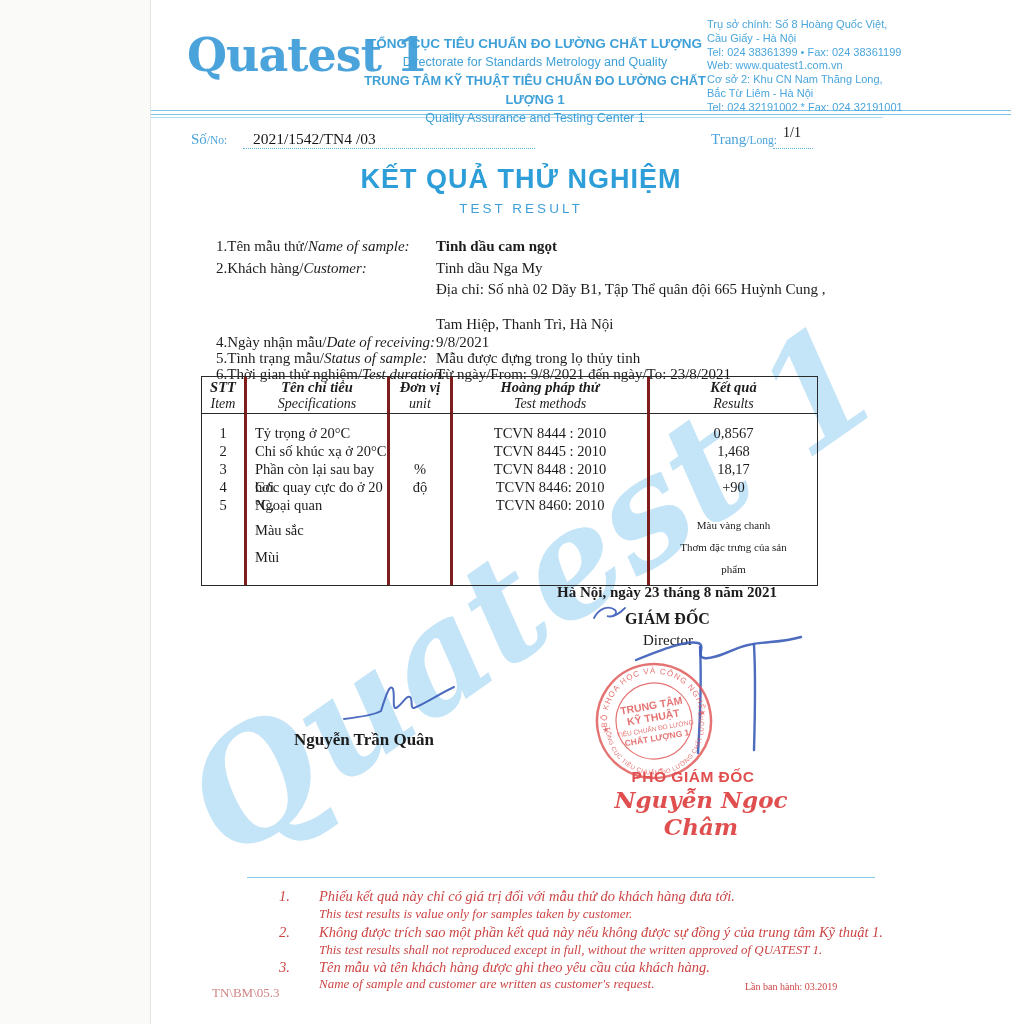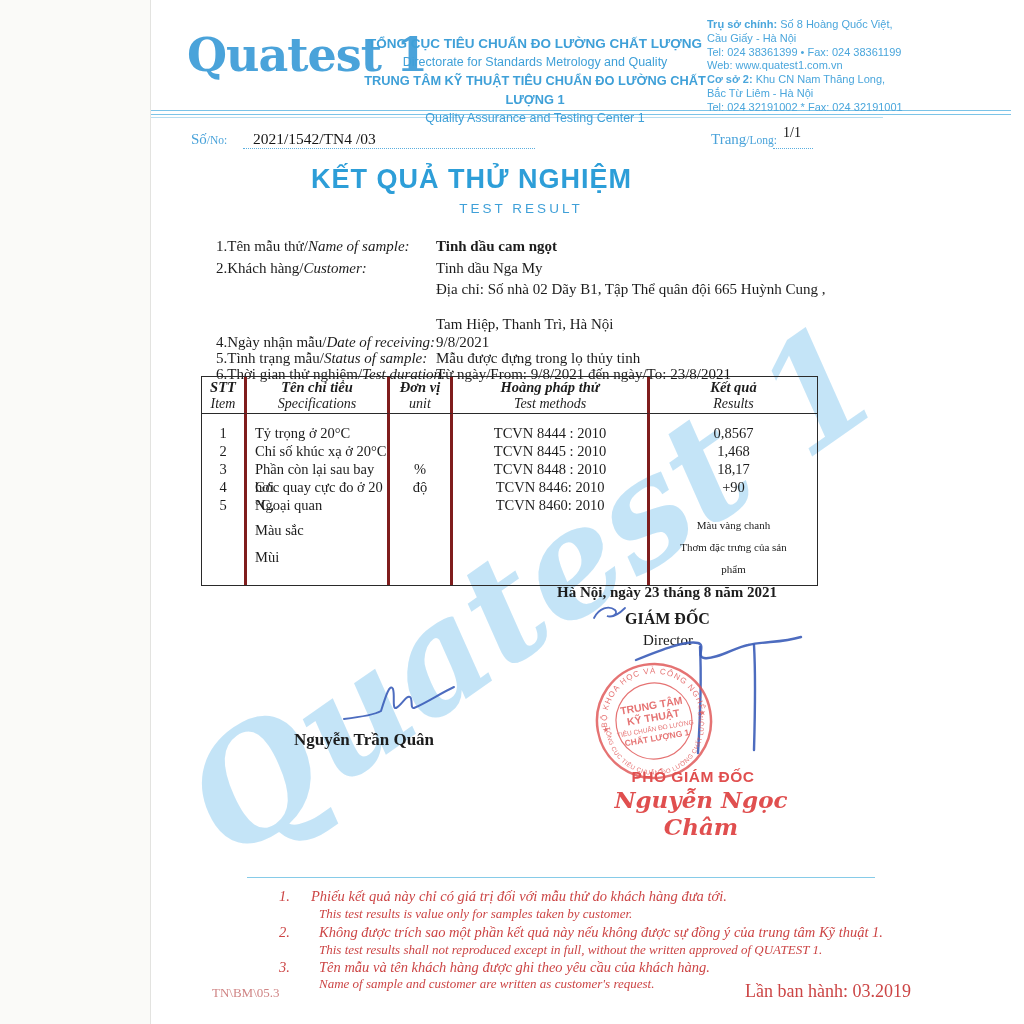--- a/index.html
+++ b/index.html
@@ -7,34 +7,34 @@
   .abs{position:absolute;}
   .page{position:absolute;left:150px;top:0;width:874px;height:1024px;background:#ffffff;border-left:1px solid #e3e3e0;}
   
   .logo{left:36px;top:28px;font-family:"DejaVu Serif",serif;font-weight:bold;font-size:46px;color:#4aa3da;letter-spacing:-1px;}
   .hdr-center{left:198px;top:34px;width:372px;text-align:center;font-family:"Liberation Sans",sans-serif;color:#3fa0d8;}
   .hdr-center .l1{font-weight:bold;font-size:13.5px;line-height:19px;}
   .hdr-center .l2{font-size:12.5px;line-height:18px;}
   .hdr-center .l3{font-weight:bold;font-size:12.8px;line-height:19px;}
   .hdr-center .l4{font-size:12.5px;line-height:18px;}
   .hdr-right{left:556px;top:18px;width:310px;font-family:"Liberation Sans",sans-serif;font-size:11px;line-height:13.8px;color:#4aa6dc;}
-  .hdr-right b{font-weight:bold;}
+  .hdr-right b{font-weight:normal;}
   .dblline{left:0px;top:110px;width:860px;height:3px;border-top:1.5px solid #7cc4e8;border-bottom:1px solid #7cc4e8;}
   .dblline2{left:0px;top:117px;width:732px;height:0;border-top:1px solid #b5ddf0;}
   
   .so-label{left:40px;top:131px;font-size:15px;color:#4aa3da;}
   .so-dots{left:92px;top:148px;width:292px;border-bottom:1.6px dotted #5aaede;height:0;}
   .so-value{left:102px;top:130px;font-size:15.5px;color:#151515;}
   .trang-label{left:560px;top:131px;font-size:15px;color:#4aa3da;}
   .trang-label .sm{font-size:11.5px;}
   .so-label .sm{font-size:11.5px;}
   .trang-dots{left:622px;top:148px;width:40px;border-bottom:1.6px dotted #5aaede;height:0;}
   .trang-value{left:632px;top:125px;font-size:14px;color:#151515;}
   
-  .title{left:160px;top:164px;width:420px;text-align:left;font-family:"Liberation Sans",sans-serif;font-weight:bold;font-size:27px;letter-spacing:1px;color:#2d9ed8;}
+  .title{left:160px;top:164px;width:420px;text-align:center;font-family:"Liberation Sans",sans-serif;font-weight:bold;font-size:27px;letter-spacing:1px;color:#2d9ed8;}
   .subtitle{left:160px;top:201px;width:420px;text-align:center;font-family:"Liberation Sans",sans-serif;font-size:13.5px;letter-spacing:3px;color:#3fa0d8;}
   
   .inf{left:65px;width:700px;height:20px;font-size:15px;}
   .inf .le{font-style:italic;}
   .inf .val{position:absolute;left:220px;top:0;white-space:nowrap;}
   .inf .val.b{font-weight:bold;}
   
   .rtable{left:50px;top:376px;width:615px;border:1.5px solid #2a2a2a;background:transparent;}
   .trow{display:flex;}
   .tcell{border-right:3px solid #7f1d1d;box-sizing:border-box;}
@@ -62,21 +62,21 @@
   .labblock .t3{font-style:italic;font-size:15px;line-height:21px;}
   .lab-signer{left:118px;top:730px;width:190px;text-align:center;font-weight:bold;font-size:17px;}
   .deputy-title{left:462px;top:768px;width:160px;text-align:center;font-family:"Liberation Sans",sans-serif;font-weight:bold;font-size:15.5px;color:#e04f4f;letter-spacing:0.5px;}
   .deputy-signer{left:445px;top:786px;width:210px;text-align:center;font-style:italic;font-weight:bold;font-size:23px;color:#e04f4f;font-family:"DejaVu Serif",serif;}
   
   .footline{left:96px;top:877px;width:628px;height:0;border-top:1px solid #86cbe8;}
   .note-num{font-style:italic;color:#cc4545;font-size:14.5px;}
   .note-vi{font-style:italic;color:#cc4545;font-size:14.5px;white-space:nowrap;}
   .note-en{font-style:italic;color:#cc4545;font-size:13px;white-space:nowrap;}
   .form-code{left:61px;top:985px;font-size:13px;color:#d08585;}
-  .issue{left:594px;top:981px;font-size:18px;color:#cc4545;}
+  .issue{left:594px;top:981px;font-size:10px;color:#cc4545;}
   
   .wm{left:-30px;top:330px;width:820px;height:520px;z-index:1;text-align:center;line-height:520px;pointer-events:none;}
   .wm span{display:inline-block;font-family:"DejaVu Serif",serif;font-style:italic;font-weight:bold;font-size:148px;color:rgba(148,206,240,0.55);transform:rotate(-35deg);white-space:nowrap;}
   .z2{z-index:2;}
   svg{position:absolute;overflow:visible;}
 </style>
 </head>
 <body>
 
 <div class="page">
@@ -227,21 +227,21 @@
       <text x="75" y="95" font-size="8.5" font-weight="bold" text-anchor="middle">CHẤT LƯỢNG 1</text>
     </g>
   </svg>
 
   <div class="abs deputy-title z2">PHÓ GIÁM ĐỐC</div>
   <div class="abs deputy-signer z2">Nguyễn Ngọc Châm</div>
 
   <div class="abs footline"></div>
 
   <div class="abs note-num z2" style="left:128px;top:888px">1.</div>
-  <div class="abs note-vi z2" style="left:160px;top:888px">Phiếu kết quả này chỉ có giá trị đối với mẫu thử do khách hàng đưa tới.</div>
+  <div class="abs note-vi z2" style="left:168px;top:888px">Phiếu kết quả này chỉ có giá trị đối với mẫu thử do khách hàng đưa tới.</div>
   <div class="abs note-en z2" style="left:168px;top:906px">This test results is value only for samples taken by customer.</div>
 
   <div class="abs note-num z2" style="left:128px;top:924px">2.</div>
   <div class="abs note-vi z2" style="left:168px;top:924px">Không được trích sao một phần kết quả này nếu không được sự đồng ý của trung tâm Kỹ thuật 1.</div>
   <div class="abs note-en z2" style="left:168px;top:942px">This test results shall not reproduced except in full, without the written approved of QUATEST 1.</div>
 
   <div class="abs note-num z2" style="left:128px;top:959px">3.</div>
   <div class="abs note-vi z2" style="left:168px;top:959px">Tên mẫu và tên khách hàng được ghi theo yêu cầu của khách hàng.</div>
   <div class="abs note-en z2" style="left:168px;top:976px">Name of sample and customer are written as customer's request.</div>
 

